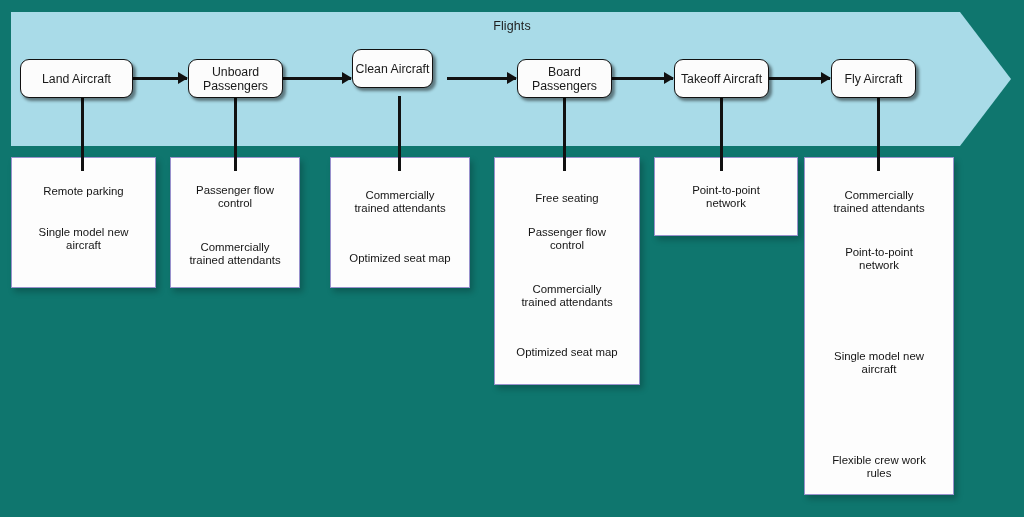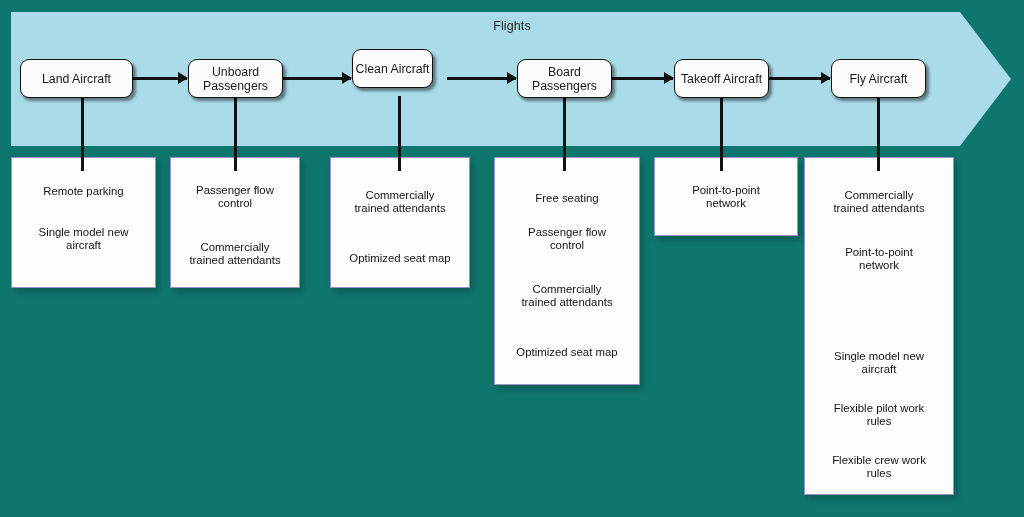--- a/index.html
+++ b/index.html
@@ -266,26 +266,25 @@
         <div class="tinner"></div>
       </div>
       <div class="trap yellow" style="left: 826.5px; top: 343px; width: 105px; height: 40px;">
         <div class="tshape"></div>
         <div class="tinner"></div>
         <div class="tlabel">Single model new aircraft</div>
       </div>
       <div class="trap yellow" style="left: 826.5px; top: 395px; width: 105px; height: 40px;">
         <div class="tshape"></div>
         <div class="tinner"></div>
-        <div class="tlabel">Flexible pilot work rules</div>
       </div>
       <div class="trap yellow" style="left: 826.5px; top: 447px; width: 105px; height: 40px; align-items: center;">
         <div class="tshape"></div>
         <div class="tinner"></div>
         <div class="tlabel">Flexible crew work rules</div>
       </div>
       <div class="drop" style="left: 877.2px; top: 96px; height: 75px;"></div>
-      <div class="proc" style="left: 831px; top: 59px; width: 95px;">
+      <div class="proc" style="left: 831px; top: 59px; width: 85px;">
         <span>Fly Aircraft</span>
       </div>
     </div>
 
 </div>
 
 </body></html>

